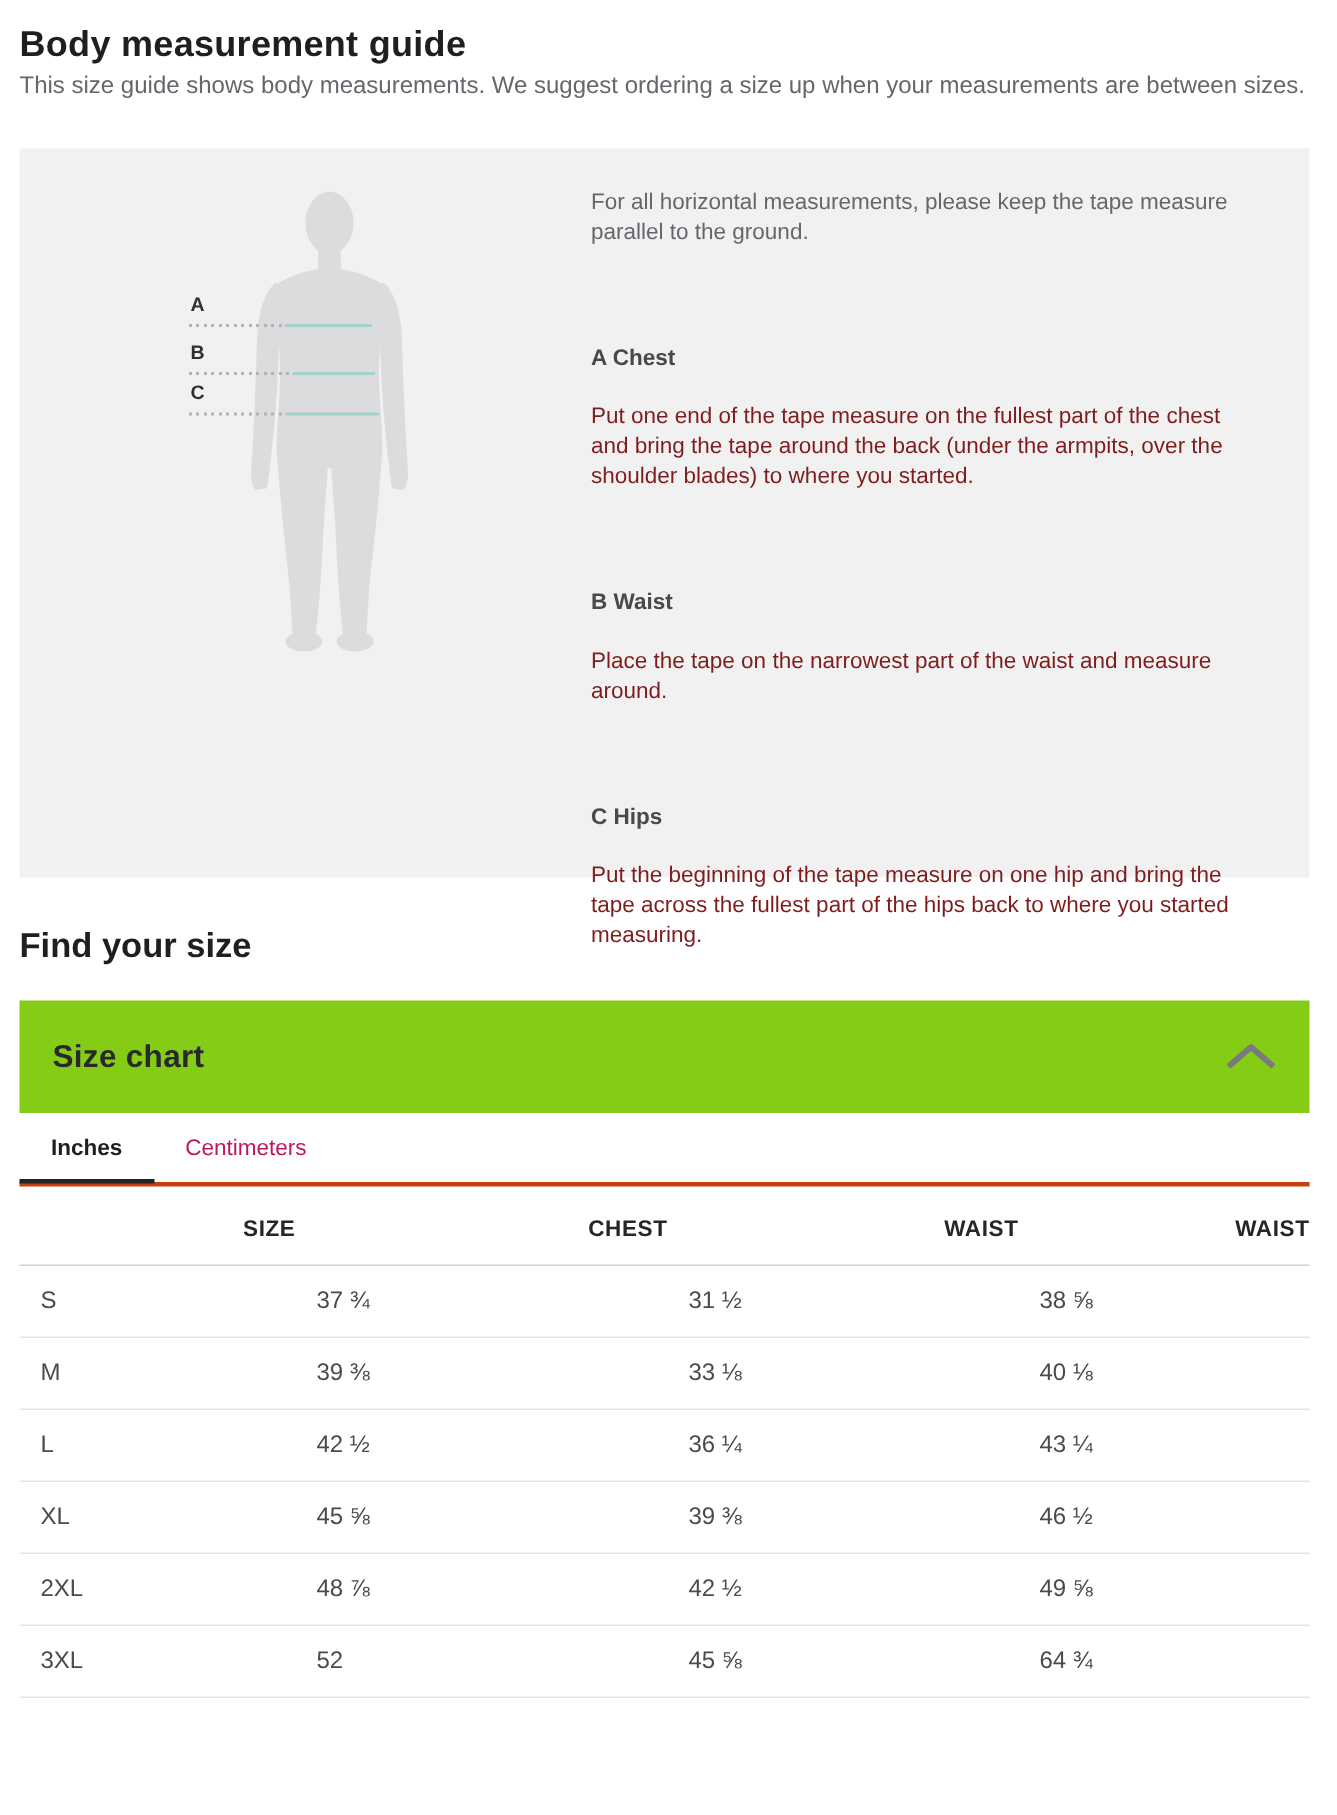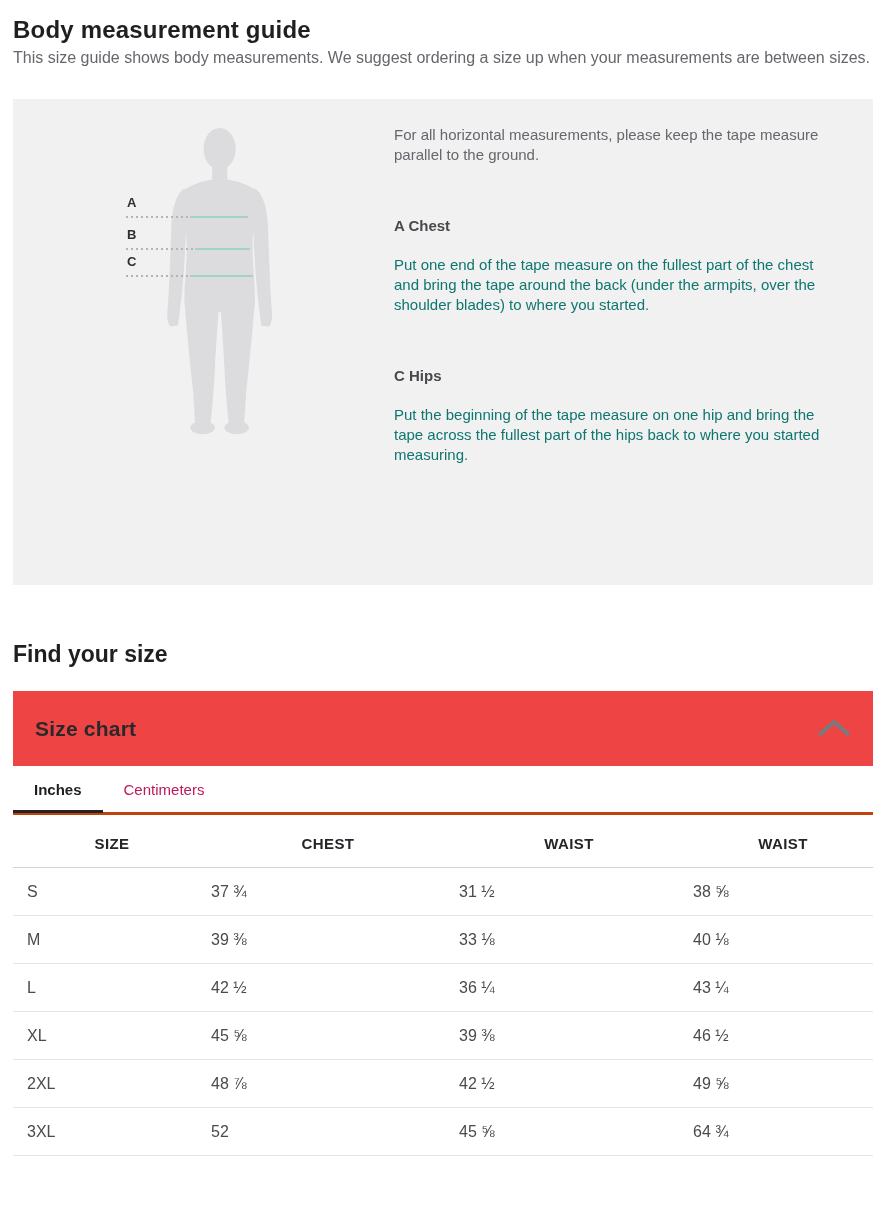--- a/index.html
+++ b/index.html
@@ -38,49 +38,49 @@
     position:absolute; top:0; left:0; height:2px;
     background:repeating-linear-gradient(to right,#b4b4b7 0 2px,transparent 2px 5px);
   }
   .marker .solid { position:absolute; top:0; height:2px; background:#a3d2ca; }
   .marker-a .dotted { width:64px; } .marker-a .solid { left:64px; width:58px; }
   .marker-b .dotted { width:69px; } .marker-b .solid { left:69px; width:55px; }
   .marker-c .dotted { width:64px; } .marker-c .solid { left:64px; width:63px; }
 
   .guide-text { flex:1; padding:26px 38px 0 13px; }
   .guide-intro { font-size:15px; line-height:20px; color:#66666c; }
-  .guide-item { margin-top:52px; }
+  .guide-item { margin-top:65px; }
   .guide-item h3 { font-size:15px; font-weight:700; color:#48484d; }
-  .guide-item p { margin-top:21px; font-size:15px; line-height:20px; color:#0f766e; }
-
-  
-  .find-size-title { margin-top:56px; font-size:23px; font-weight:700; color:#1f1f22; }
+  .guide-item p { margin-top:21px; font-size:15px; line-height:20px; color:#7f1d1d; }
+
+  
+  .find-size-title { margin-top:32px; font-size:23px; font-weight:700; color:#1f1f22; }
 
   
   .size-chart { margin-top:23px; }
   .chart-header {
-    width:100%; height:75px; background:#ef4444; border:none;
+    width:100%; height:75px; background:#84cc16; border:none;
     display:flex; align-items:center; justify-content:space-between;
     padding:0 20px 0 22px; cursor:pointer; text-align:left;
     font-family:inherit;
   }
   .chart-header-title { font-size:21px; font-weight:700; color:#29292c; letter-spacing:.2px; }
   .chevron { display:block; }
 
   .tabs { display:flex; border-bottom:3px solid #c2410c; }
   .tab {
     padding:15px 21px 12px; font-size:15px; color:#be185d;
     border-bottom:3px solid transparent; margin-bottom:-1px; cursor:pointer;
   }
   .tab.active { color:#1f1f22; font-weight:700; border-bottom-color:#232326; }
 
   table { width:100%; border-collapse:collapse; }
   col.c1 { width:184px; } col.c2 { width:248px; } col.c3 { width:234px; }
   th {
-    text-align:center; font-size:15px; font-weight:700; color:#26262a;
+    text-align:right; font-size:15px; font-weight:700; color:#26262a;
     letter-spacing:.4px; padding:20px 0 15px 14px;
     border-bottom:1px solid #d2d2d5;
   }
   td {
     text-align:left; font-size:16px; color:#4a4a4f;
     padding:13px 0 13px 14px; height:48px;
     border-bottom:1px solid #e4e4e6;
   }
 </style>
 </head>
@@ -121,20 +121,24 @@
         <span class="solid" style="background: rgb(163, 210, 202);"></span>
       </div>
     </div>
 
     <div class="guide-text">
       <p class="guide-intro">For all horizontal measurements, please keep the tape measure parallel to the ground.</p>
 
       <div class="guide-item">
         <h3>A Chest</h3>
         <p>Put one end of the tape measure on the fullest part of the chest and bring the tape around the back (under the armpits, over the shoulder blades) to where you started.</p>
+      </div>
+      <div class="guide-item">
+        <h3>B Waist</h3>
+        <p>Place the tape on the narrowest part of the waist and measure around.</p>
       </div>
       <div class="guide-item">
         <h3>C Hips</h3>
         <p>Put the beginning of the tape measure on one hip and bring the tape across the fullest part of the hips back to where you started measuring.</p>
       </div>
     </div>
   </section>
 
   <h2 class="find-size-title">Find your size</h2>
 

